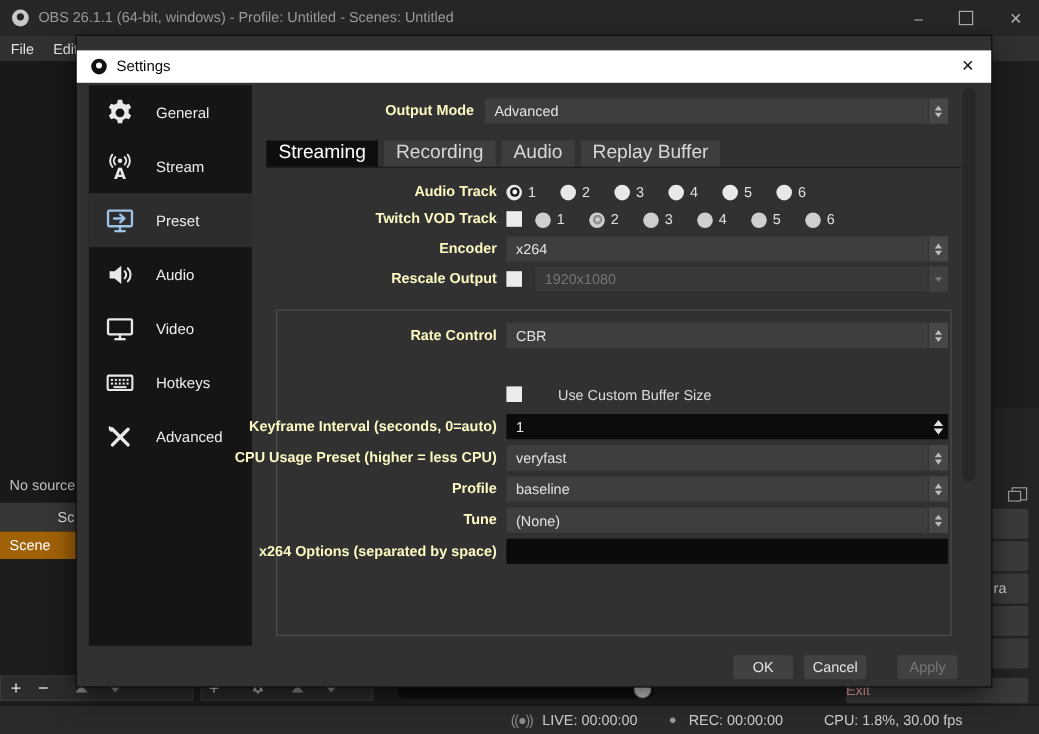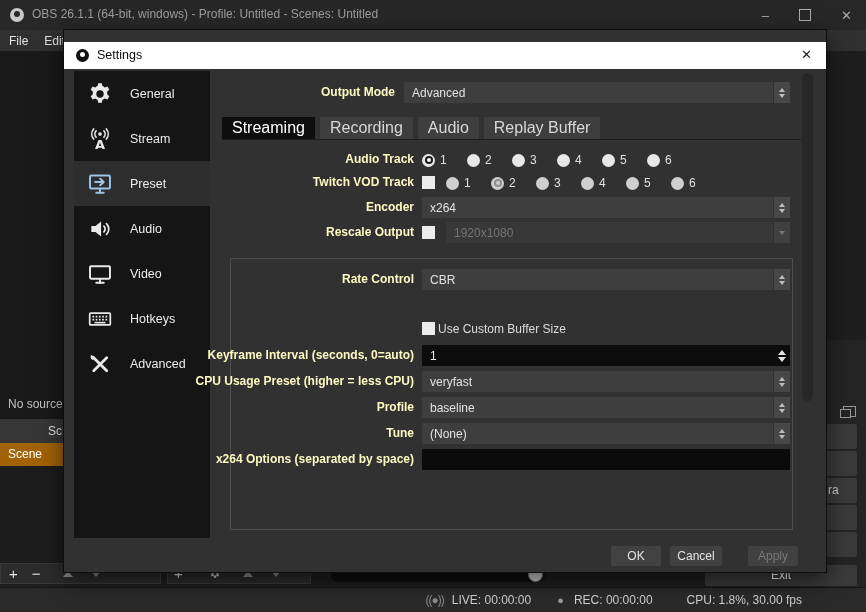--- a/index.html
+++ b/index.html
@@ -28,21 +28,21 @@
   .tri-u,.tri-d{width:0;height:0;display:inline-block;}
   .tri-u{border-left:5px solid transparent;border-right:5px solid transparent;border-bottom:6px solid #8f8f8f;}
   .tri-d{border-left:5px solid transparent;border-right:5px solid transparent;border-top:6px solid #8f8f8f;}
   .mixer-slider{position:absolute;left:331px;top:570px;width:214px;height:12px;border-radius:6px;background:#0f0f0f;}
   .mixer-knob{position:absolute;left:528px;top:567px;width:15px;height:15px;border-radius:50%;background:#c9c9c9;border:1px solid #7e7e7e;box-sizing:border-box;}
   .right-dock{position:absolute;left:826px;top:340px;width:40px;height:250px;background:#242424;}
   .dock-icon{position:absolute;left:843px;top:406px;width:11px;height:9px;border:1px solid #9a9a9a;background:#242424;}
   .dock-icon::after{content:"";position:absolute;left:-4px;top:2px;width:9px;height:7px;border:1px solid #9a9a9a;background:#242424;}
   .sliver-btn{position:absolute;left:826px;width:31px;height:25px;background:#3a3a3a;border-radius:2px;color:#cdcdcd;}
   .sliver-btn span{position:absolute;left:2px;top:5px;}
-  .exit-btn{position:absolute;left:705px;top:565px;width:152px;height:21px;background:#3a3a3a;border-radius:2px;color:#ffffff;text-align:center;line-height:21px;}
+  .exit-btn{position:absolute;left:705px;top:565px;width:152px;height:21px;background:#3a3a3a;border-radius:2px;color:#fca5a5;line-height:21px;}
   
   .statusbar{position:absolute;left:0;top:587px;width:866px;height:25px;background:#2a2a2a;border-top:1px solid #151515;box-sizing:border-box;display:flex;align-items:center;justify-content:flex-end;padding-right:64px;color:#cfcfcf;}
   .statusbar .bcast{color:#8a8a8a;margin-right:8px;letter-spacing:-1px;}
   .statusbar .live{margin-right:26px;}
   .statusbar .recdot{color:#9a9a9a;margin-right:10px;font-size:11px;}
   .statusbar .rec{margin-right:34px;}
   
   .dialog{position:absolute;left:64px;top:30px;width:762px;height:542px;background:#313131;z-index:10;
           box-shadow:0 0 0 1px #0e0e0e, 0 8px 22px rgba(0,0,0,.6);}
   .dlg-title{position:absolute;left:0;top:12px;width:762px;height:27px;background:#ffffff;}
@@ -386,21 +386,21 @@
         <span class="spin">
             <span class="s-u"></span>
             <span class="s-d"></span>
           </span>
       </div>
     </div>
 
 
     <div class="row" style="top:291px;height:16px;">
       <span class="checkbox" style="left:358px;top:1px;"></span>
-      <span style="position:absolute;left:374px;top:1px;">Use Custom Buffer Size</span>
+      <span style="position:absolute;left:401px;top:1px;">Use Custom Buffer Size</span>
     </div>
 
     <div class="row" style="top:315px;">
       <span class="rlabel">Keyframe Interval (seconds, 0=auto)</span>
       <div class="darkbox">
         <span class="val">1</span>
         <span class="spin">
             <span class="s-u"></span>
             <span class="s-d"></span>
           </span>

